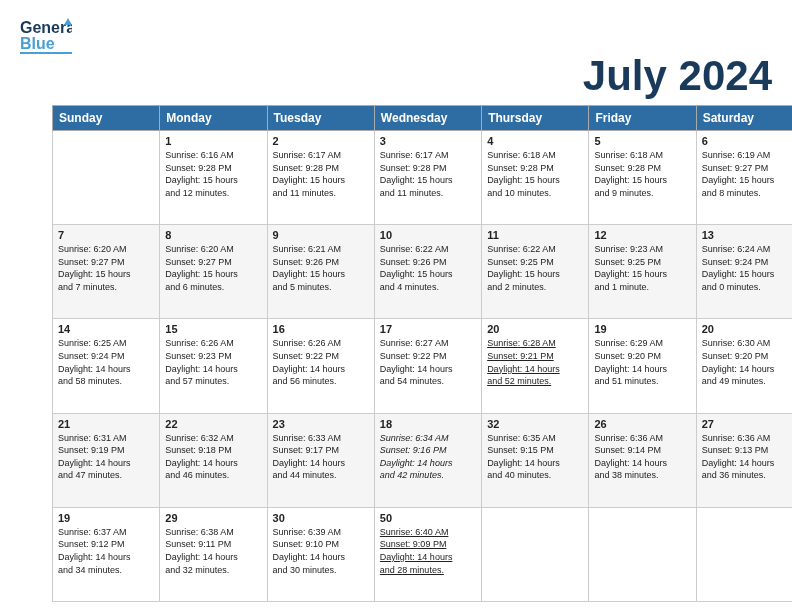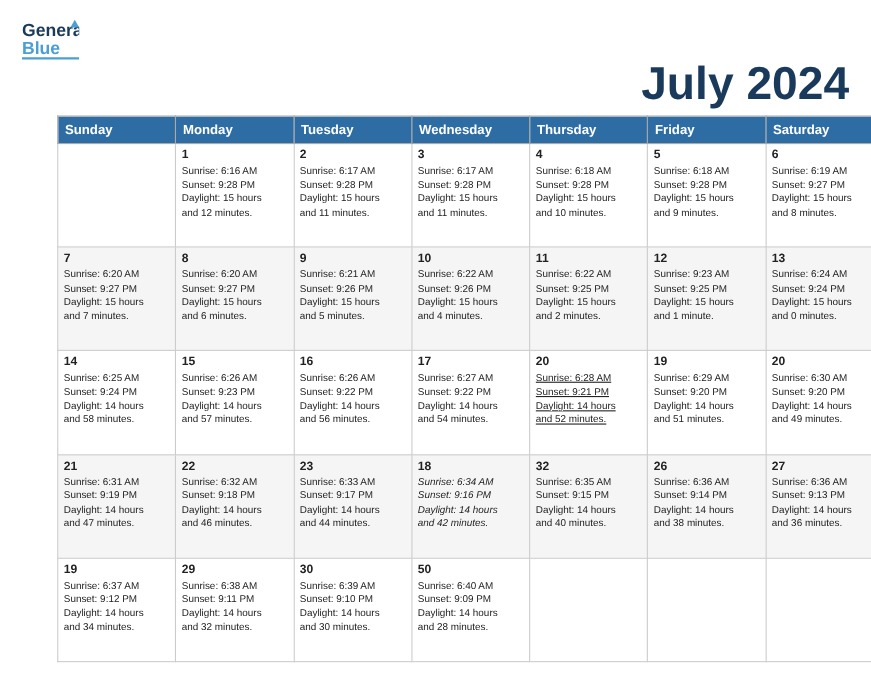--- a/index.html
+++ b/index.html
@@ -334,21 +334,21 @@
           </td>
           <td>
             <span class="day-num">30</span>
             <div class="day-info" style="white-space: pre-line;">Sunrise: 6:39 AM
 Sunset: 9:10 PM
 Daylight: 14 hours
 and 30 minutes.</div>
           </td>
           <td>
             <span class="day-num">50</span>
-            <div class="day-info" style="white-space: pre-line;">Sunrise: 6:40 AM
+            <div class="day-info" style="white-space: pre-line; text-decoration: underline;">Sunrise: 6:40 AM
 Sunset: 9:09 PM
 Daylight: 14 hours
 and 28 minutes.</div>
           </td>
           <td class="empty"></td>
           <td class="empty"></td>
           <td class="empty"></td>
         </tr>
       </tbody>
   </table>

